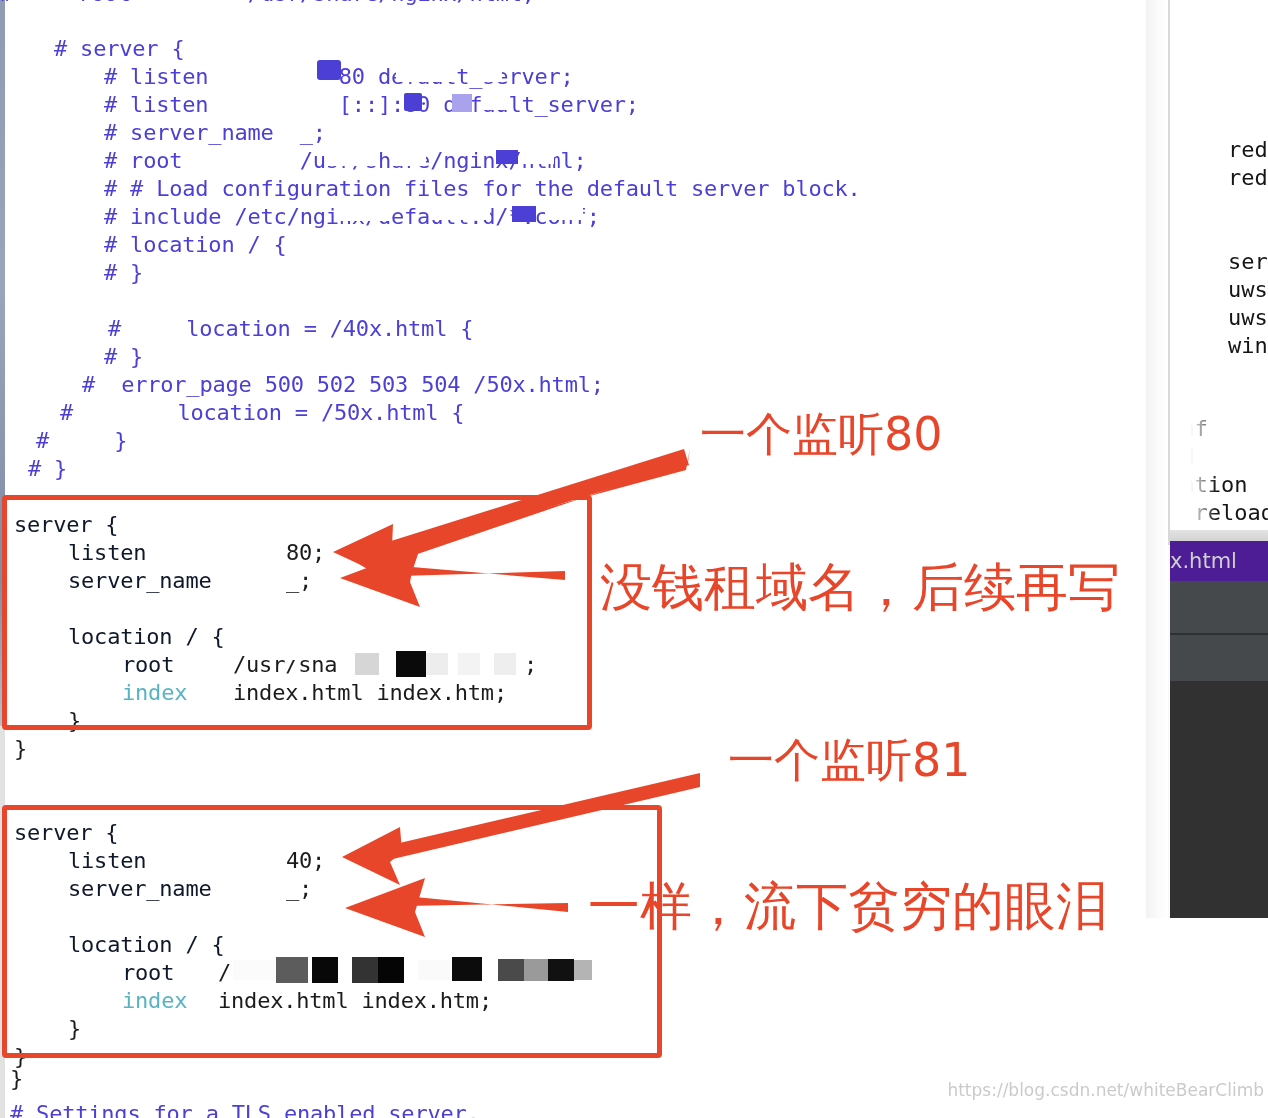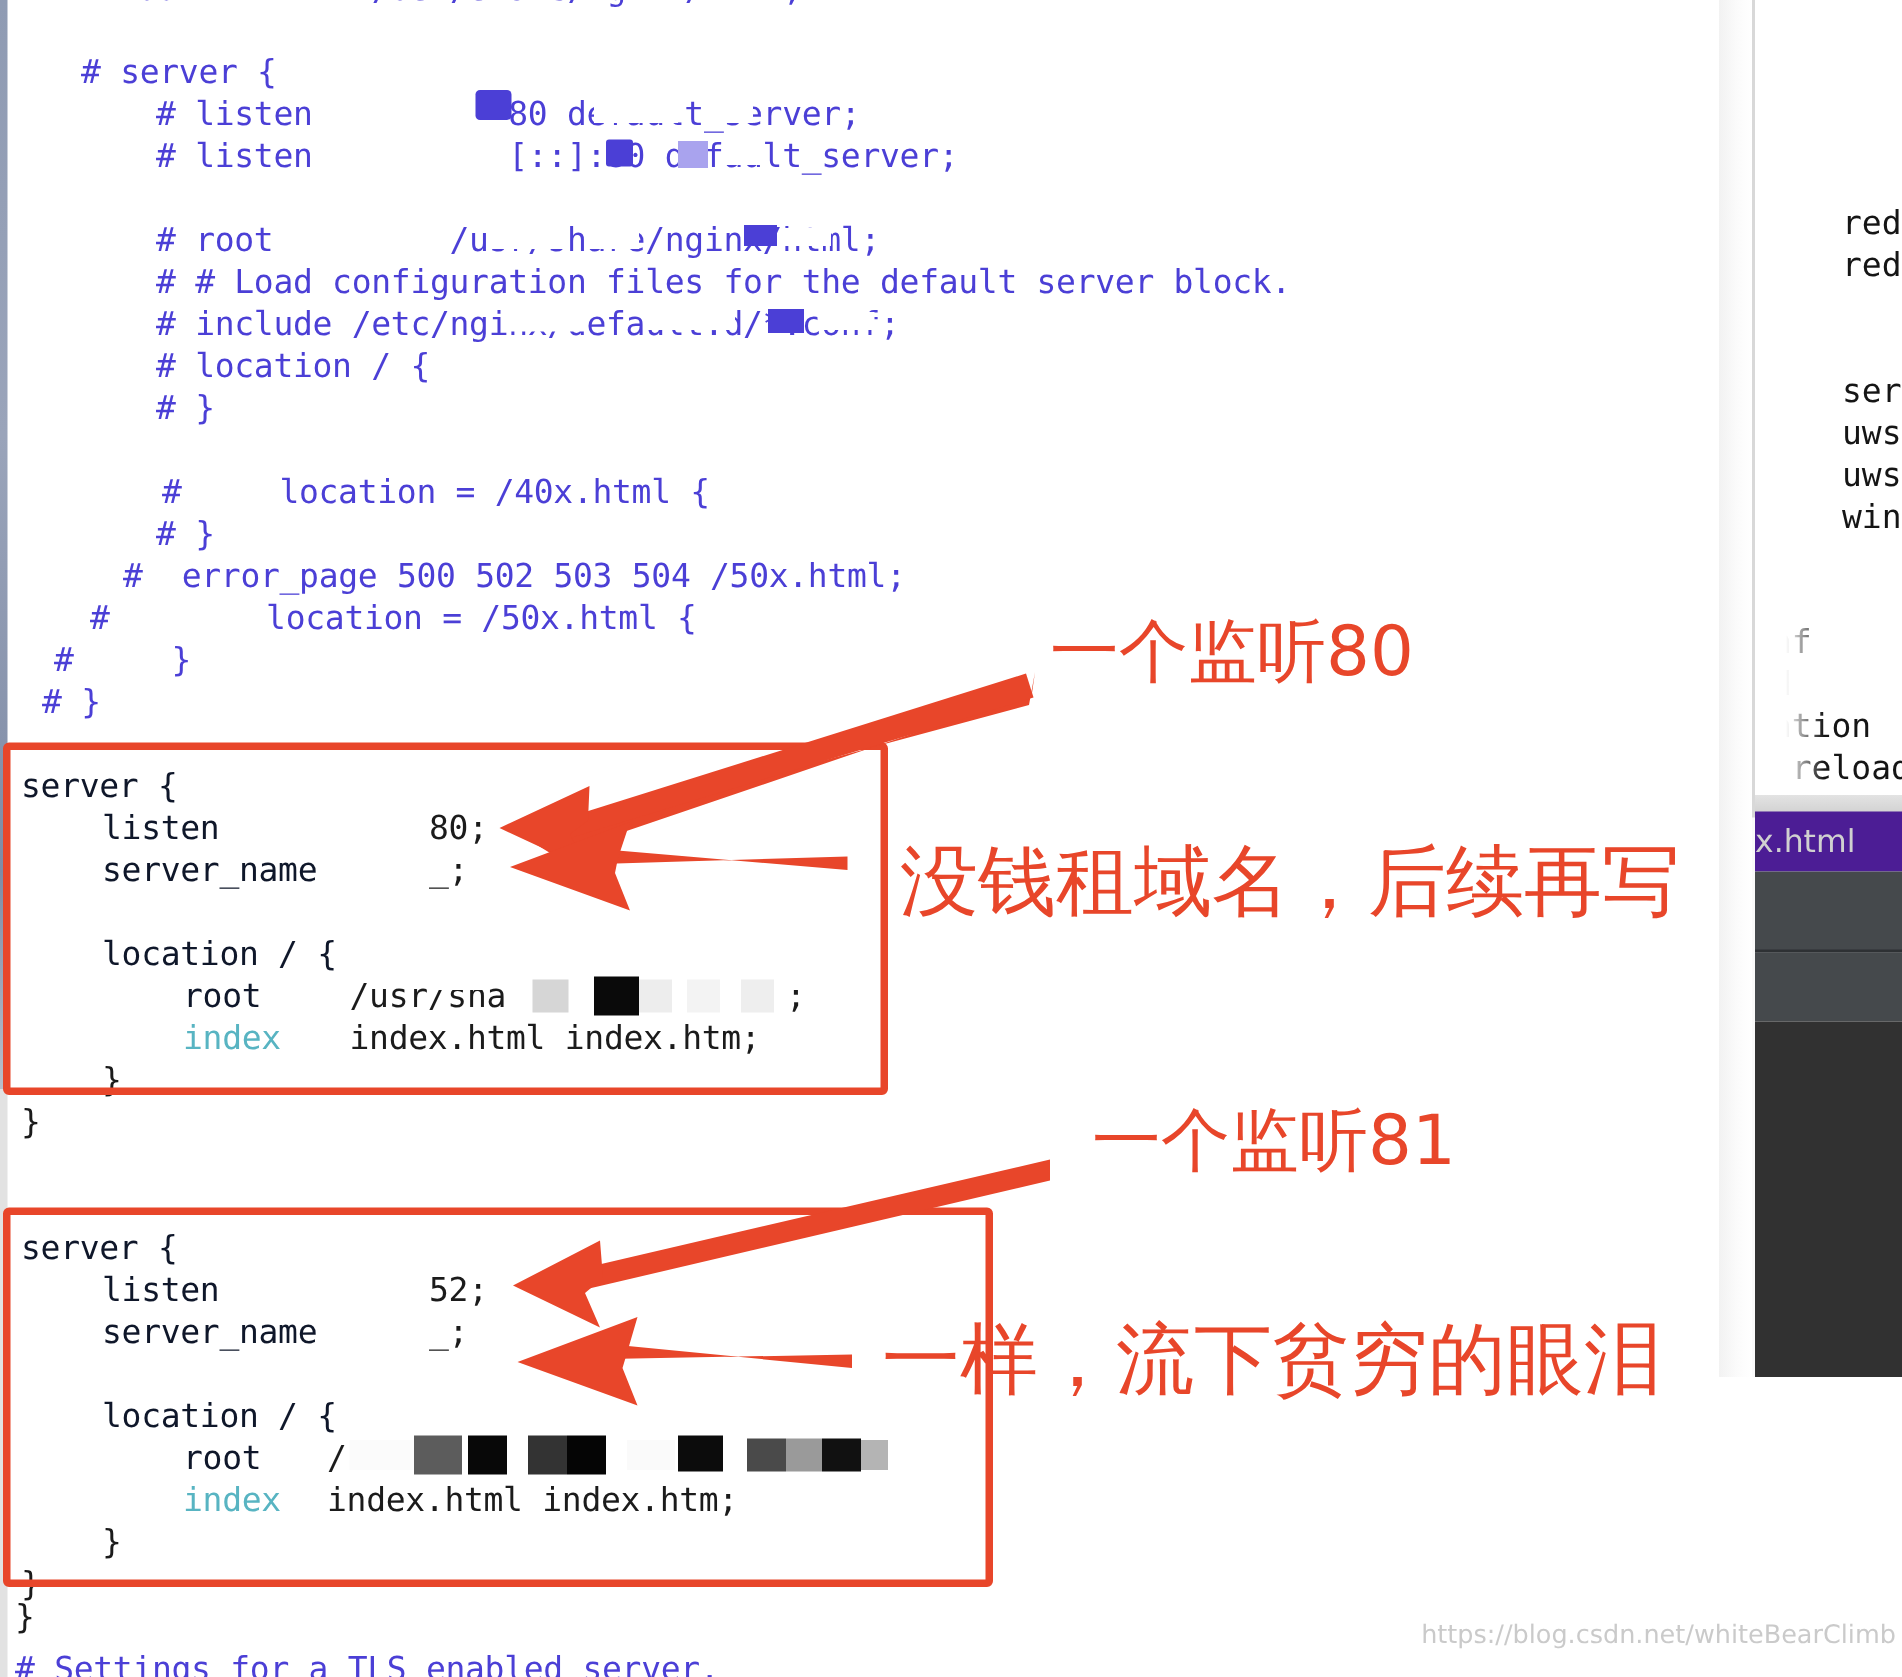--- a/index.html
+++ b/index.html
@@ -189,20 +189,21 @@
   <div id="left-gutter-line"></div>
   <div id="left-gutter-line-2"></div>
 
   <div id="top-clip">
     <span class="code comment" style="left:54px;">#     root         /usr/share/nginx/html;</span>
   </div>
 
   <span class="code comment" style="left:54px;  top:35px;"># server {</span>
   <span class="code comment" style="left:104px; top:63px;"># listen          80 default_server;</span>
   <span class="code comment" style="left:104px; top:91px;"># listen          [::]:80 default_server;</span>
+  <span class="code comment" style="left:104px; top:119px;"># server_name  _;</span>
   <span class="code comment" style="left:104px; top:147px;"># root         /usr/share/nginx/html;</span>
   <span class="code comment" style="left:104px; top:175px;"># # Load configuration files for the default server block.</span>
   <span class="code comment" style="left:104px; top:203px;"># include /etc/nginx/default.d/*.conf;</span>
   <span class="code comment" style="left:104px; top:231px;"># location / {</span>
   <span class="code comment" style="left:104px; top:259px;"># }</span>
   <span class="code comment" style="left:108px; top:315px;">#     location = /40x.html {</span>
   <span class="code comment" style="left:104px; top:343px;"># }</span>
   <span class="code comment" style="left:82px;  top:371px;">#  error_page 500 502 503 504 /50x.html;</span>
   <span class="code comment" style="left:60px;  top:399px;">#        location = /50x.html {</span>
   <span class="code comment" style="left:36px;  top:427px;">#     }</span>
@@ -239,21 +240,21 @@
 
   <span class="redact" style="left:289px; top:648px; width:36px; height:12px; background:#ffffff;"></span>
   <span class="redact" style="left:355px; top:653px; width:24px; height:22px; background:#d6d6d6;"></span>
   <span class="redact" style="left:396px; top:651px; width:30px; height:26px; background:#0a0a0a;"></span>
   <span class="redact" style="left:426px; top:653px; width:22px; height:22px; background:#ededed;"></span>
   <span class="redact" style="left:458px; top:653px; width:22px; height:22px; background:#f3f3f3;"></span>
   <span class="redact" style="left:494px; top:653px; width:22px; height:22px; background:#eeeeee;"></span>
 
   <span class="code kw-orange" style="left:14px;  top:819px;">server {</span>
   <span class="code kw-green" style="left:68px;  top:847px;">listen</span>
-  <span class="code plain" style="left:286px; top:847px;">52;</span>
+  <span class="code plain" style="left:286px; top:847px;">40;</span>
   <span class="code kw-green" style="left:68px;  top:875px;">server_name</span>
   <span class="code plain" style="left:286px; top:875px;">_;</span>
   <span class="code kw-orange" style="left:68px;  top:931px;">location / {</span>
   <span class="code kw-green" style="left:122px; top:959px;">root</span>
   <span class="code plain" style="left:218px; top:959px;">/</span>
   <span class="code kw-teal" style="left:122px; top:987px;">index</span>
   <span class="code plain" style="left:218px; top:987px;">index.html index.htm;</span>
   <span class="code plain" style="left:68px;  top:1015px;">}</span>
   <span class="code plain" style="left:14px;  top:1043px;">}</span>
 

